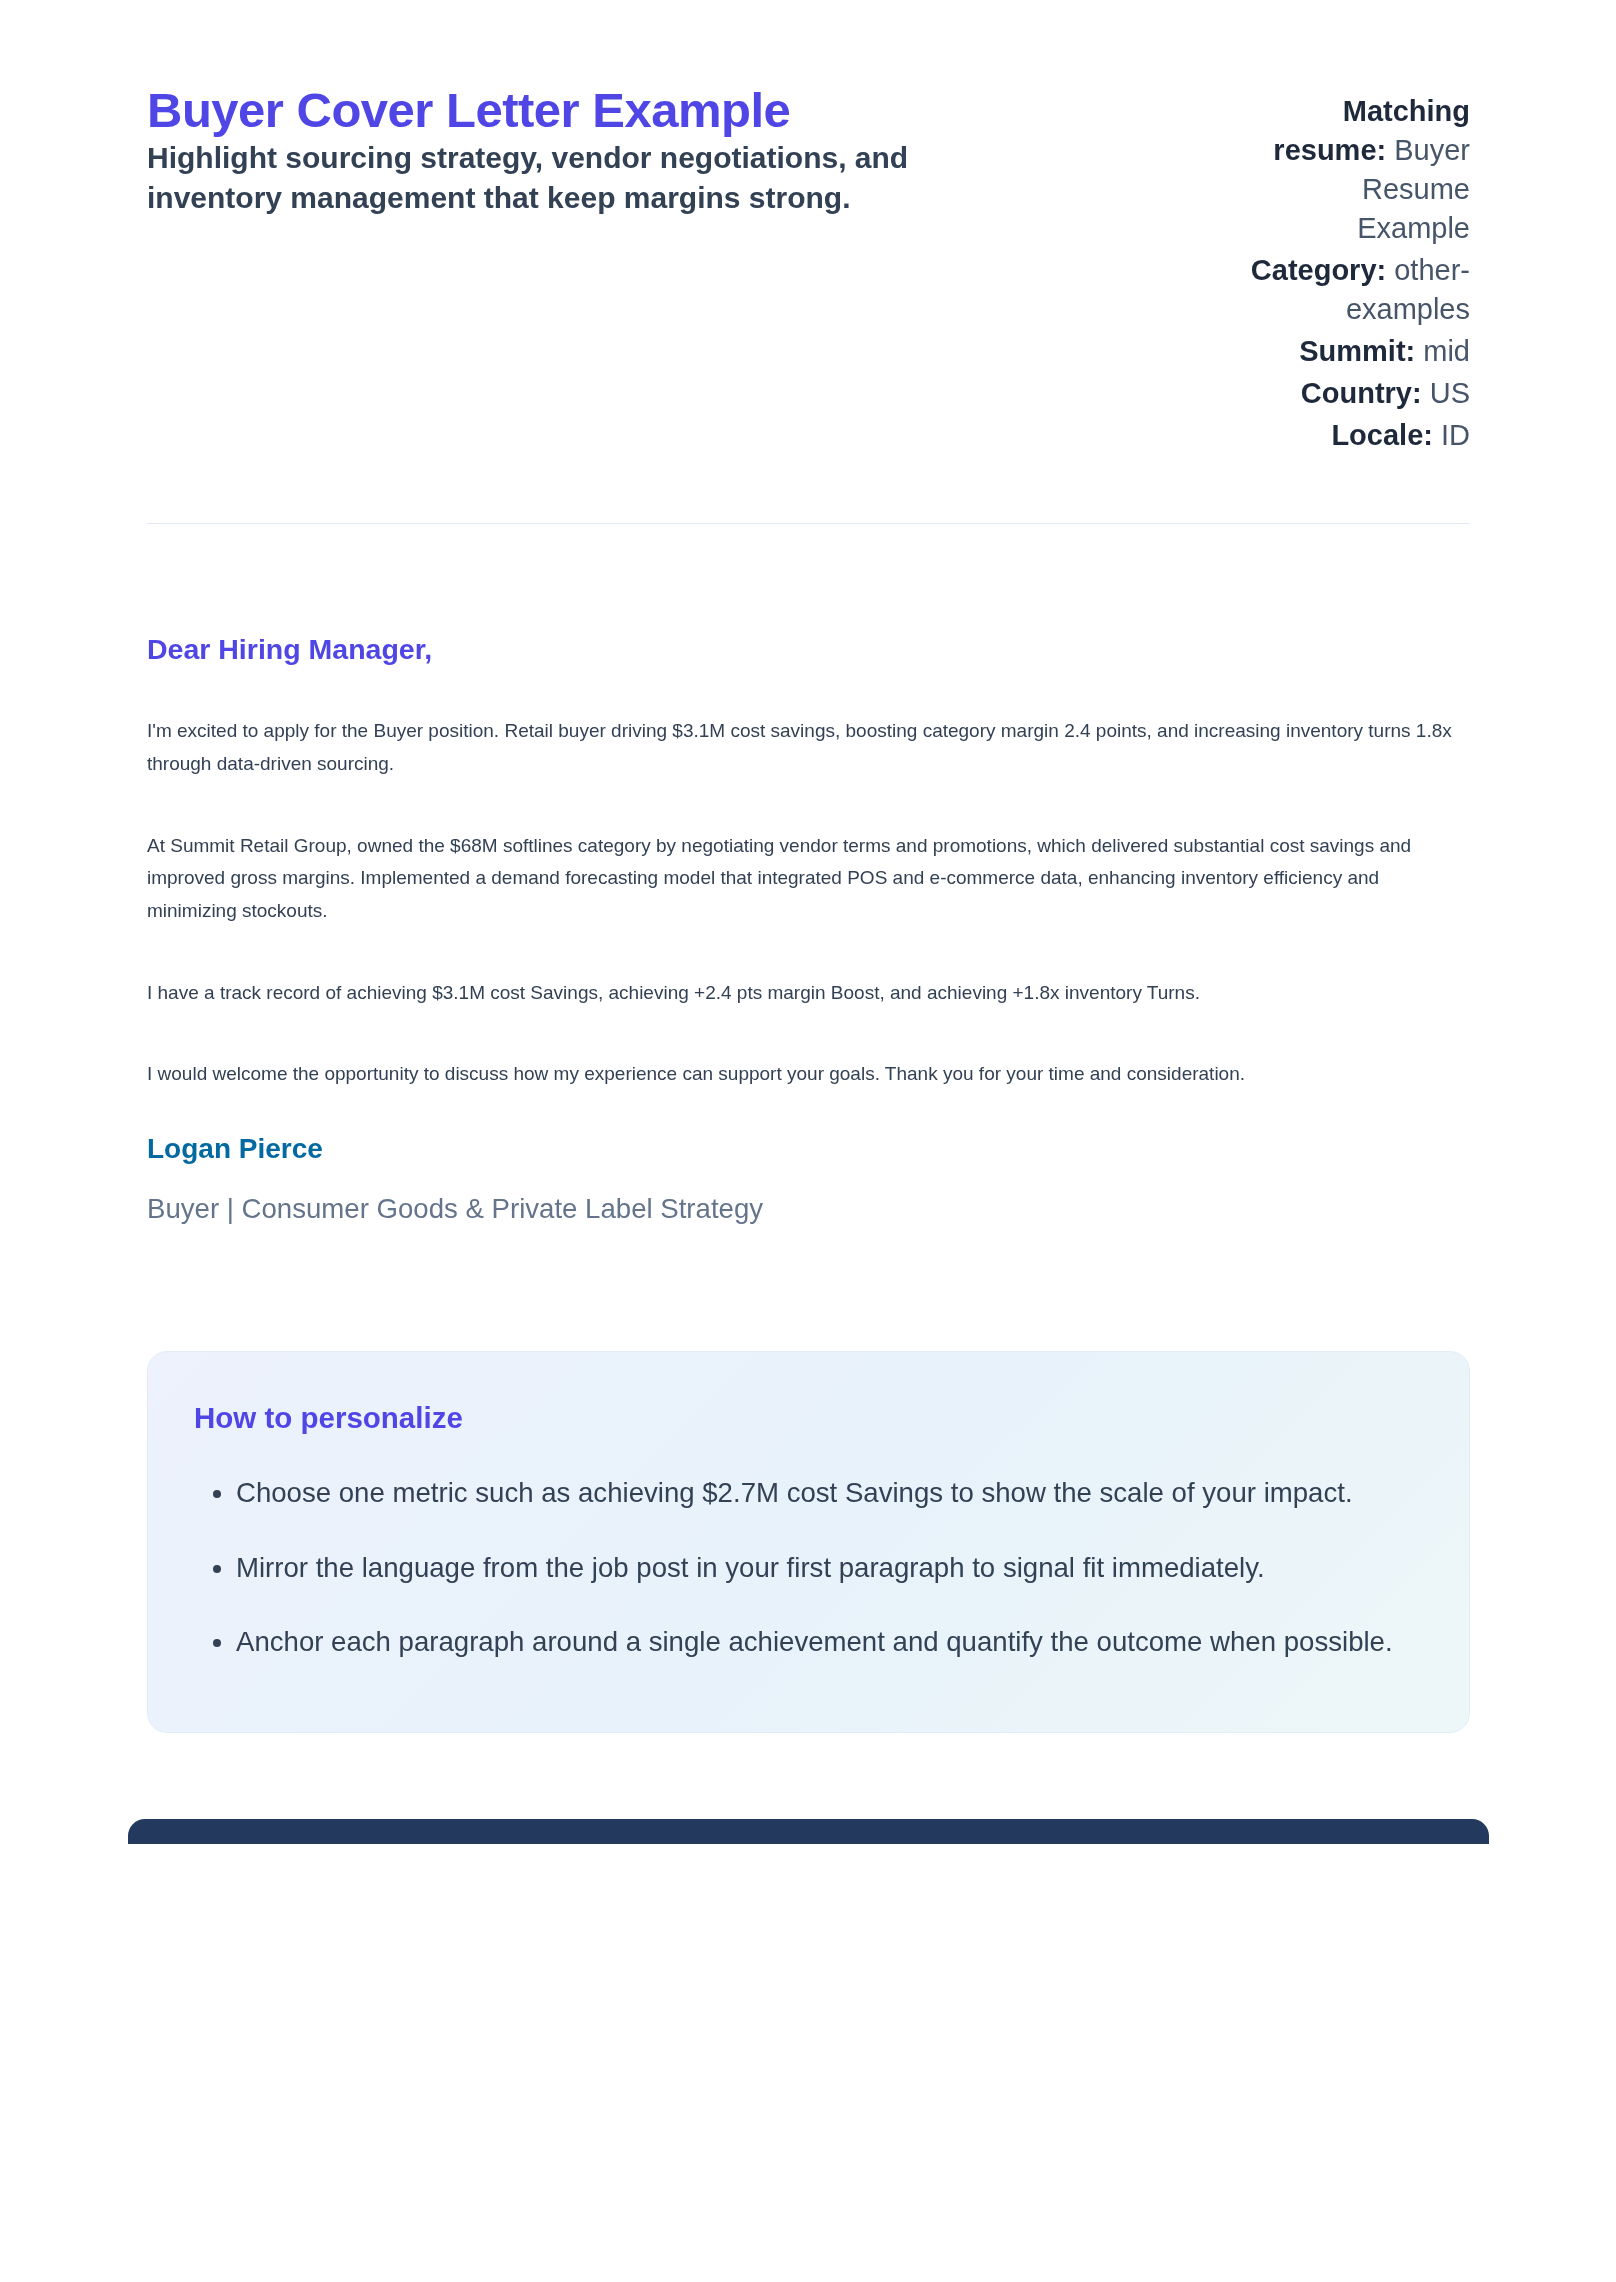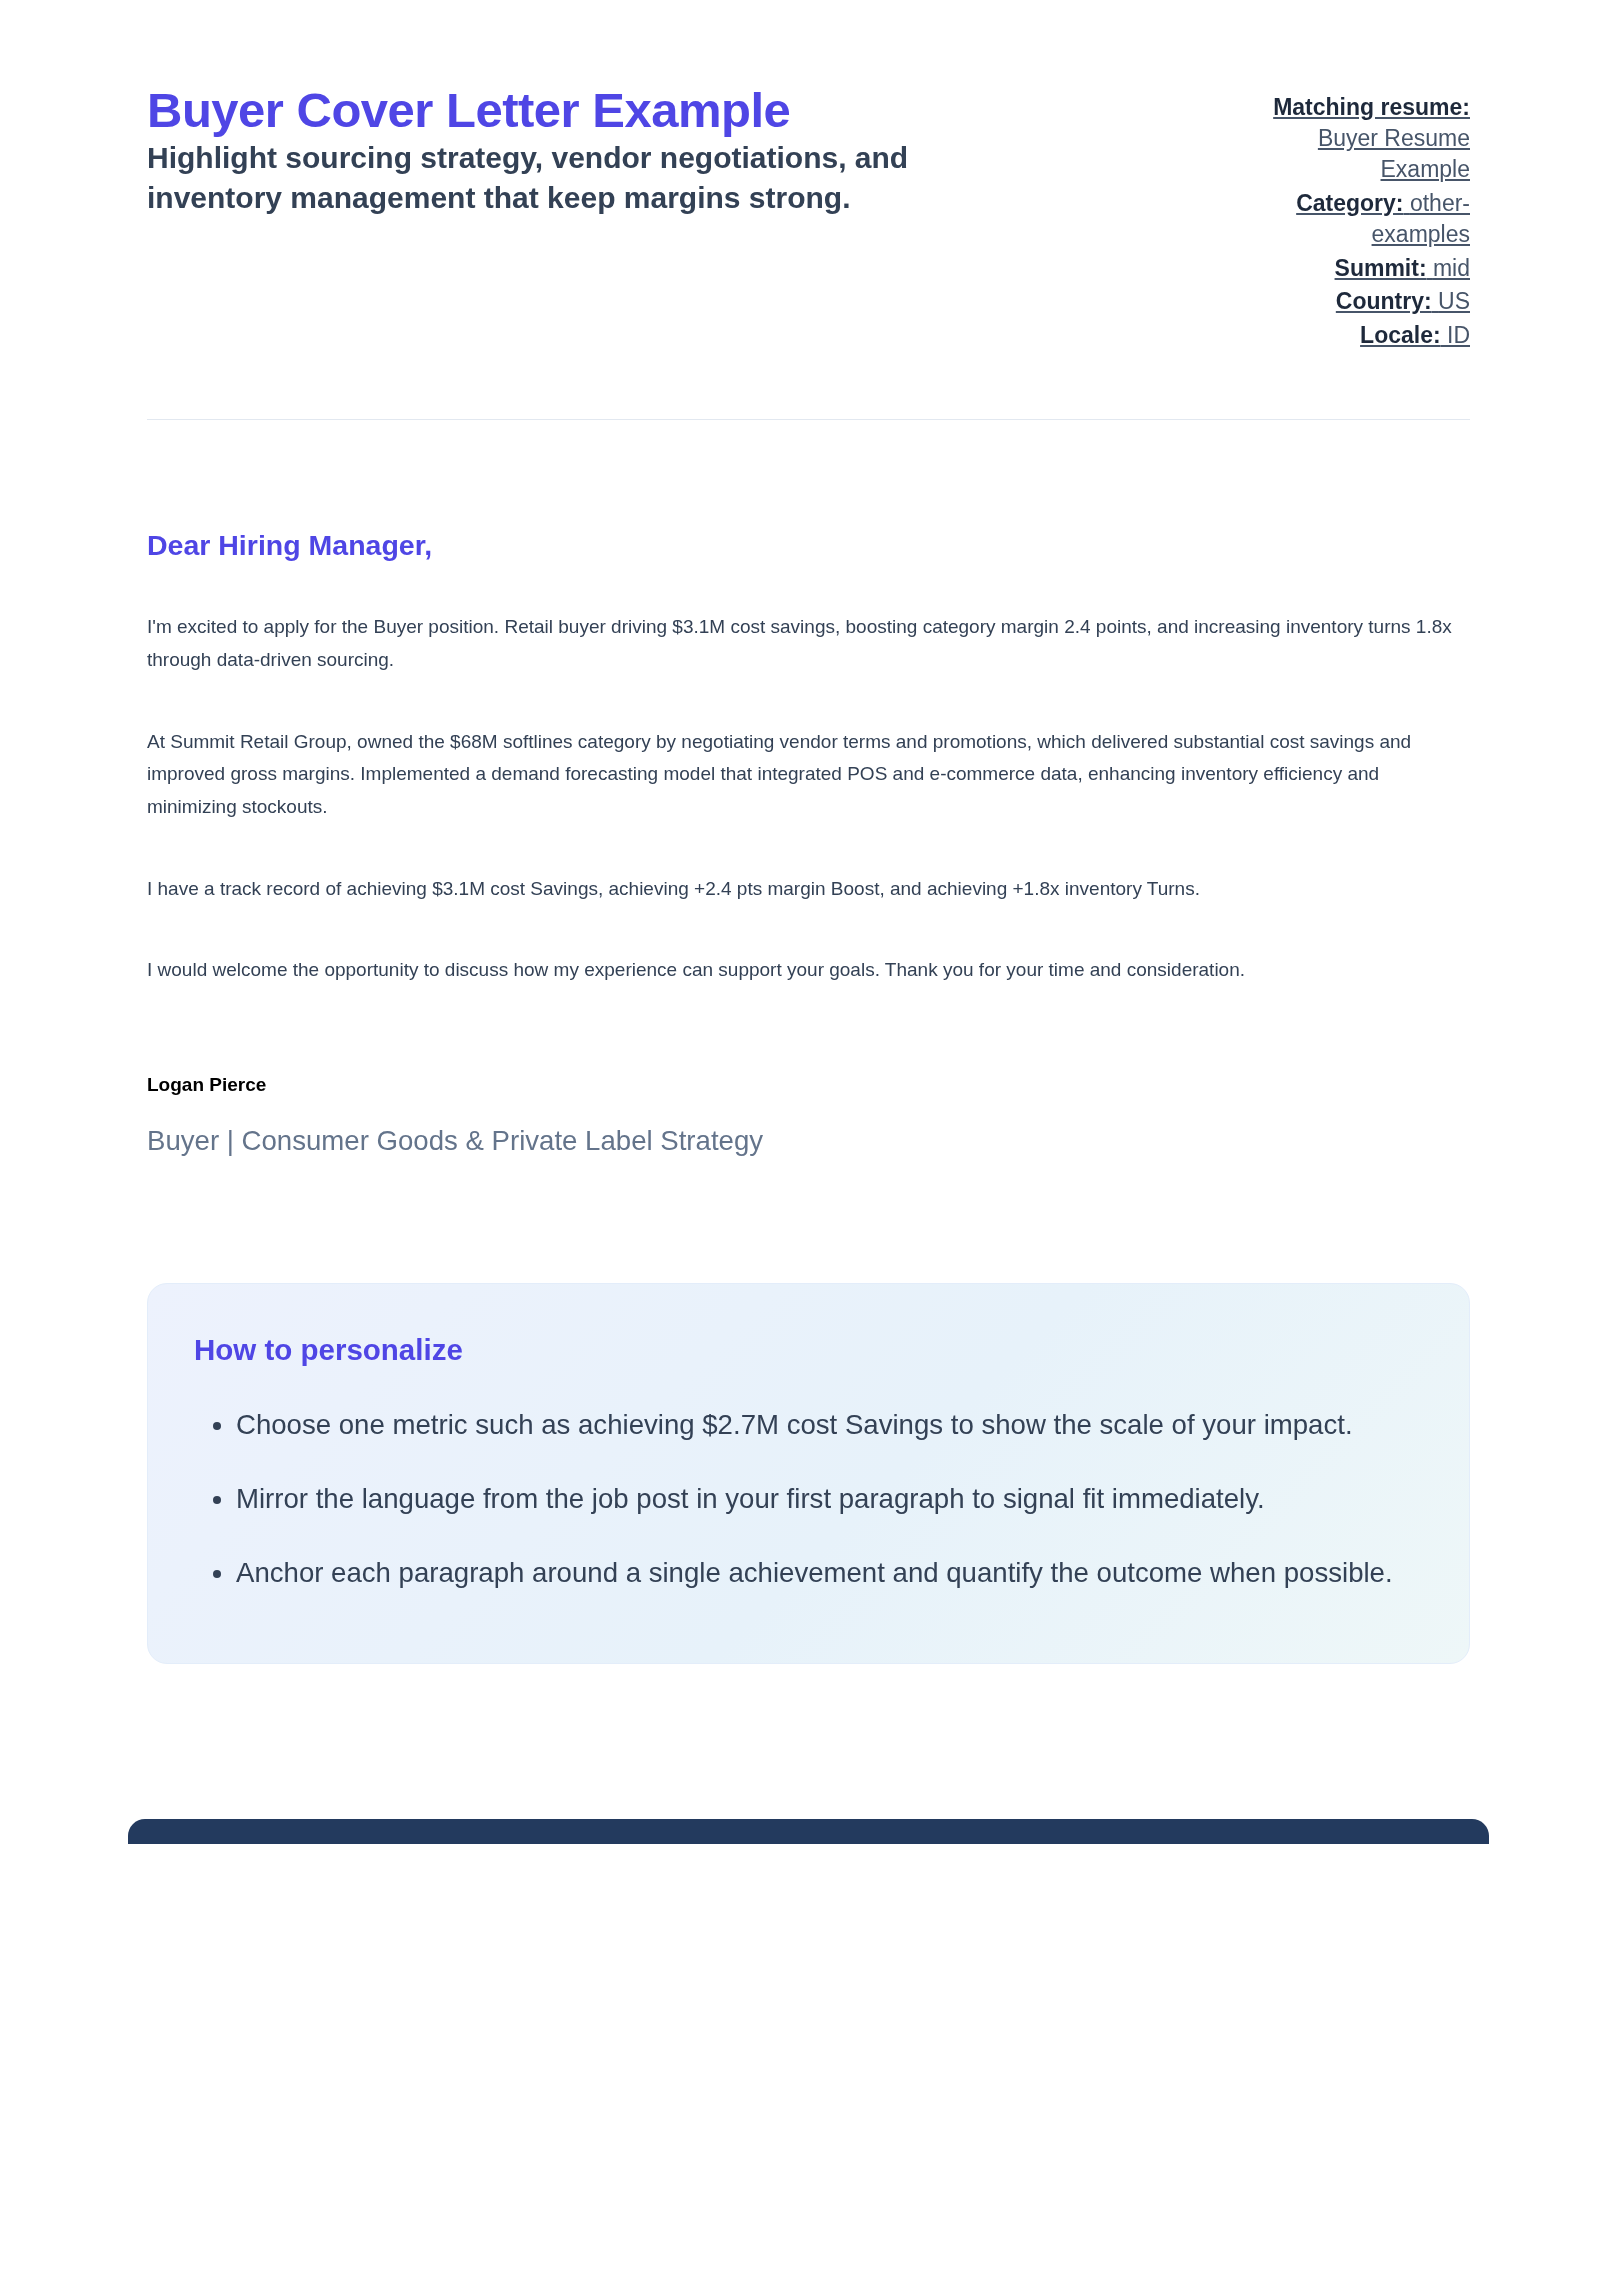--- a/index.html
+++ b/index.html
@@ -31,25 +31,24 @@
     font-size:30px;
     line-height:1.33;
     font-weight:700;
     color:#334155;
     max-width:904px;
   }
   .header-meta {
     width:228px;
     flex-shrink:0;
     text-align:right;
-    font-size:23px;
+    font-size:29px;
     line-height:1.35;
     color:#475569;
     padding-top:9.5px;
-    text-decoration:underline;
   }
   .meta-row { margin-bottom:2.9px; }
   .meta-label { font-weight:700; color:#1e293b; }
   .divider {
     border:none;
     border-top:1.9px solid #e2e8f0;
     margin-top:65px;
     width:100%;
   }
   .salutation {
@@ -59,24 +58,24 @@
     color:#4f46e5;
   }
   .para {
     margin-top:49px;
     font-size:19px;
     line-height:1.72;
     color:#334155;
     max-width:1332px;
   }
   .sig-name {
-    margin-top:87px;
-    font-size:19px;
+    margin-top:42px;
+    font-size:28px;
     font-weight:700;
-    color:#000000;
+    color:#0369a1;
   }
   .sig-title {
     margin-top:28.5px;
     font-size:27.6px;
     color:#64748b;
   }
   .tips-card {
     margin-top:126px;
     border-radius:20px;
     padding:49px 46px 38px 46px;

